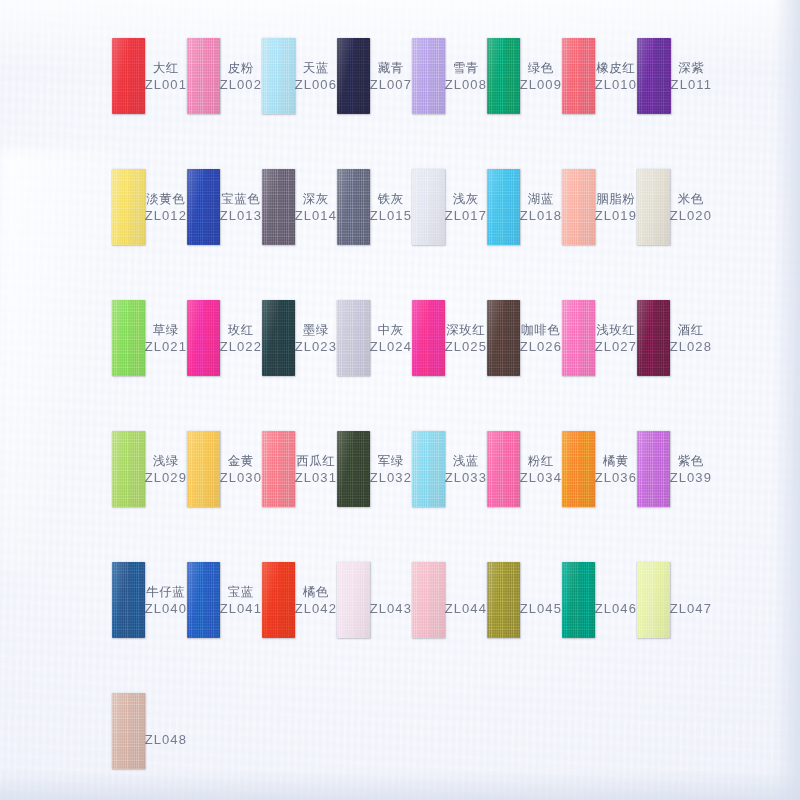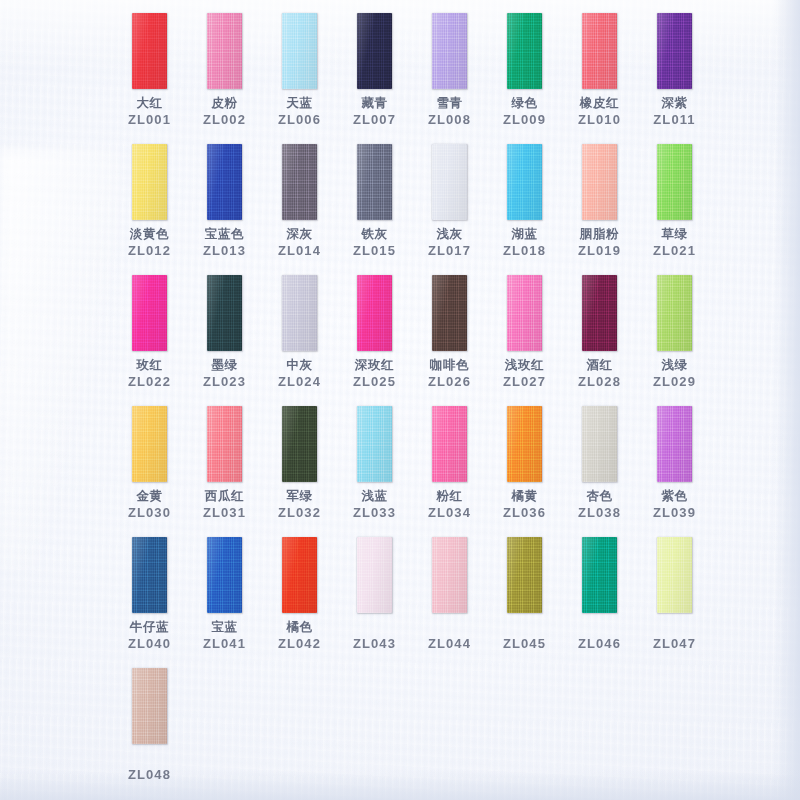--- a/index.html
+++ b/index.html
@@ -71,23 +71,22 @@
     width: 600px;
     display: grid;
     grid-template-columns: repeat(8, 75px);
     grid-auto-rows: 131px;
   }
 
   .swatch-cell {
     position: relative;
     width: 75px;
     display: flex;
-    flex-direction: column;
+    flex-direction: row;
     align-items: center;
-    font-weight: bold;
   }
 
   .swatch-chip {
     position: relative;
     width: 35px;
     height: 76px;
     margin-top: 5px;
     border-radius: 1px;
     box-shadow:
       0.7px 0.8px 1.6px rgba(60,60,80,.28),
@@ -256,20 +255,27 @@
         </div>
       </div>
       <div class="swatch-cell">
         <div class="swatch-chip" style="background-color: rgb(251, 185, 173);"></div>
         <div class="swatch-labels">
           <div class="swatch-name">胭脂粉</div>
           <div class="swatch-code">ZL019</div>
         </div>
       </div>
       <div class="swatch-cell">
+        <div class="swatch-chip" style="background-color: rgb(230, 226, 215);"></div>
+        <div class="swatch-labels">
+          <div class="swatch-name">米色</div>
+          <div class="swatch-code">ZL020</div>
+        </div>
+      </div>
+      <div class="swatch-cell">
         <div class="swatch-chip" style="background-color: rgb(142, 222, 99);"></div>
         <div class="swatch-labels">
           <div class="swatch-name">草绿</div>
           <div class="swatch-code">ZL021</div>
         </div>
       </div>
       <div class="swatch-cell">
         <div class="swatch-chip" style="background-color: rgb(246, 51, 159);"></div>
         <div class="swatch-labels">
           <div class="swatch-name">玫红</div>
@@ -361,27 +367,20 @@
         </div>
       </div>
       <div class="swatch-cell">
         <div class="swatch-chip" style="background-color: rgb(247, 145, 47);"></div>
         <div class="swatch-labels">
           <div class="swatch-name">橘黄</div>
           <div class="swatch-code">ZL036</div>
         </div>
       </div>
       <div class="swatch-cell">
-        <div class="swatch-chip" style="background-color: rgb(216, 214, 207);"></div>
-        <div class="swatch-labels">
-          <div class="swatch-name">杏色</div>
-          <div class="swatch-code">ZL038</div>
-        </div>
-      </div>
-      <div class="swatch-cell">
         <div class="swatch-chip" style="background-color: rgb(201, 115, 222);"></div>
         <div class="swatch-labels">
           <div class="swatch-name">紫色</div>
           <div class="swatch-code">ZL039</div>
         </div>
       </div>
       <div class="swatch-cell">
         <div class="swatch-chip" style="background-color: rgb(44, 94, 150);"></div>
         <div class="swatch-labels">
           <div class="swatch-name">牛仔蓝</div>

